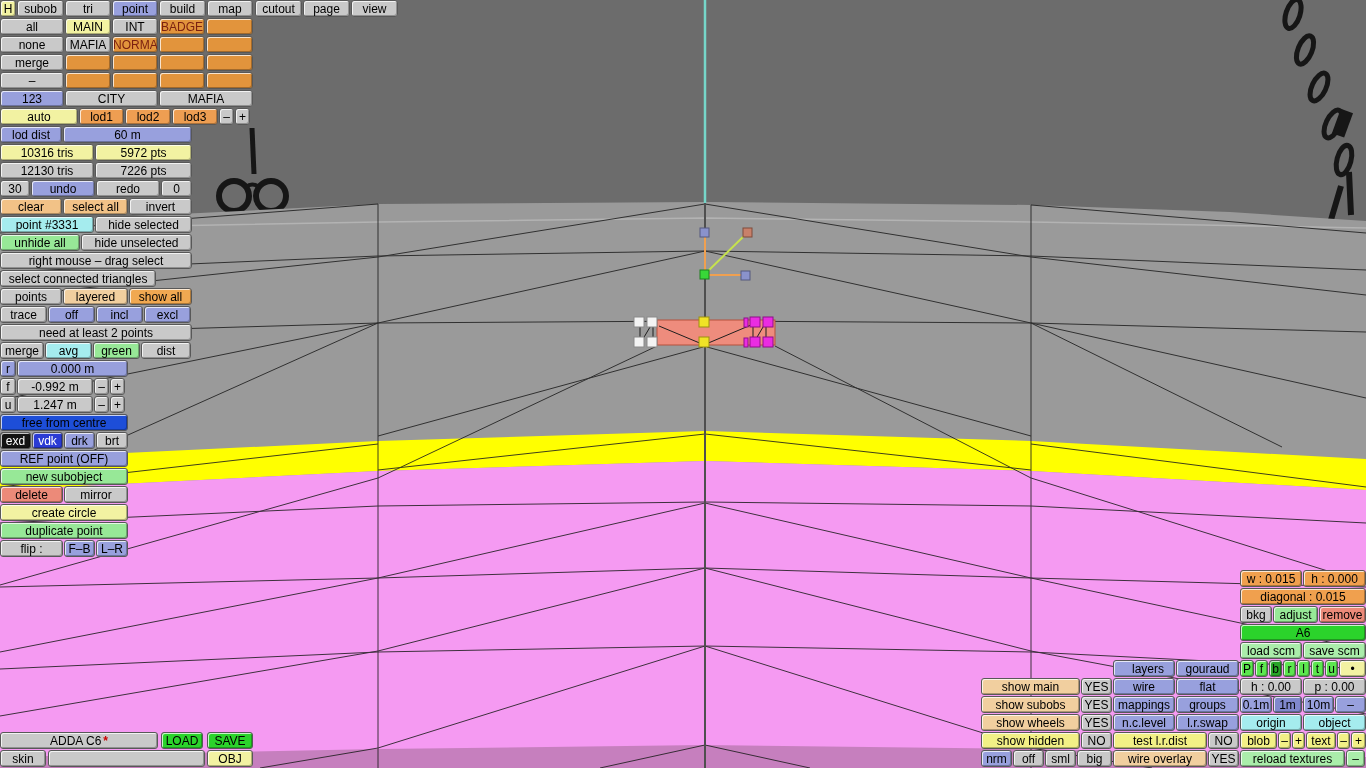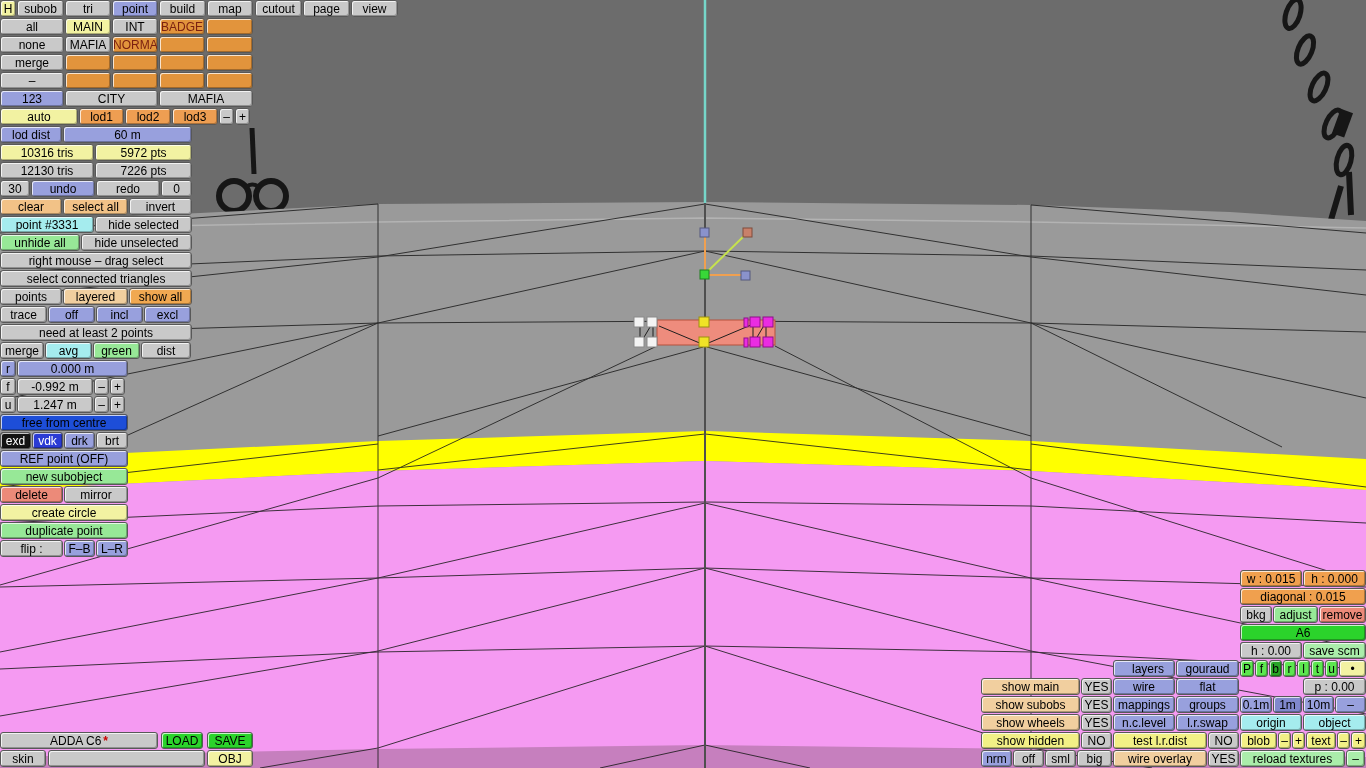--- a/index.html
+++ b/index.html
@@ -155,21 +155,21 @@
       <div class="btn" style="left: 96px; top: 180px; width: 64px; background: rgb(201, 201, 201);">redo</div>
       <div class="btn" style="left: 161px; top: 180px; width: 31px; background: rgb(201, 201, 201);">0</div>
       <div class="btn" style="left: 0px; top: 198px; width: 62px; background: rgb(242, 194, 135);">clear</div>
       <div class="btn" style="left: 63px; top: 198px; width: 65px; background: rgb(242, 194, 135);">select all</div>
       <div class="btn" style="left: 129px; top: 198px; width: 63px; background: rgb(201, 201, 201);">invert</div>
       <div class="btn" style="left: 0px; top: 216px; width: 94px; background: rgb(165, 236, 238);">point #3331</div>
       <div class="btn" style="left: 95px; top: 216px; width: 97px; background: rgb(201, 201, 201);">hide selected</div>
       <div class="btn" style="left: 0px; top: 234px; width: 80px; background: rgb(151, 232, 151);">unhide all</div>
       <div class="btn" style="left: 81px; top: 234px; width: 111px; background: rgb(201, 201, 201);">hide unselected</div>
       <div class="btn" style="left: 0px; top: 252px; width: 192px; background: rgb(201, 201, 201);">right mouse – drag select</div>
-      <div class="btn" style="left: 0px; top: 270px; width: 192px; background: rgb(201, 201, 201);">select connected triangles</div>
+      <div class="btn" style="left: 0px; top: 270px; width: 156px; background: rgb(201, 201, 201);">select connected triangles</div>
       <div class="btn" style="left: 0px; top: 288px; width: 62px; background: rgb(201, 201, 201);">points</div>
       <div class="btn" style="left: 63px; top: 288px; width: 65px; background: rgb(241, 207, 159);">layered</div>
       <div class="btn" style="left: 129px; top: 288px; width: 63px; background: rgb(240, 168, 81);">show all</div>
       <div class="btn" style="left: 0px; top: 306px; width: 47px; background: rgb(201, 201, 201);">trace</div>
       <div class="btn" style="left: 48px; top: 306px; width: 47px; background: rgb(152, 160, 221);">off</div>
       <div class="btn" style="left: 96px; top: 306px; width: 47px; background: rgb(152, 160, 221);">incl</div>
       <div class="btn" style="left: 144px; top: 306px; width: 47px; background: rgb(152, 160, 221);">excl</div>
       <div class="btn" style="left: 0px; top: 324px; width: 192px; background: rgb(201, 201, 201);">need at least 2 points</div>
       <div class="btn" style="left: 0px; top: 342px; width: 44px; background: rgb(201, 201, 201);">merge</div>
       <div class="btn" style="left: 45px; top: 342px; width: 47px; background: rgb(165, 236, 238);">avg</div>
@@ -221,21 +221,21 @@
       <div class="btn" style="left: 1269px; top: 660px; width: 13px; background: rgb(39, 165, 39);">b</div>
       <div class="btn" style="left: 1283px; top: 660px; width: 13px; background: rgb(92, 230, 79);">r</div>
       <div class="btn" style="left: 1297px; top: 660px; width: 13px; background: rgb(92, 230, 79);">l</div>
       <div class="btn" style="left: 1311px; top: 660px; width: 13px; background: rgb(92, 230, 79);">t</div>
       <div class="btn" style="left: 1325px; top: 660px; width: 13px; background: rgb(92, 230, 79);">u</div>
       <div class="btn" style="left: 1339px; top: 660px; width: 27px; background: rgb(242, 242, 162);">•</div>
       <div class="btn" style="left: 981px; top: 678px; width: 99px; background: rgb(241, 207, 159);">show main</div>
       <div class="btn" style="left: 1081px; top: 678px; width: 31px; background: rgb(201, 201, 201);">YES</div>
       <div class="btn" style="left: 1113px; top: 678px; width: 62px; background: rgb(152, 160, 221);">wire</div>
       <div class="btn" style="left: 1176px; top: 678px; width: 63px; background: rgb(152, 160, 221);">flat</div>
-      <div class="btn" style="left: 1240px; top: 642px; width: 62px; background: rgb(201, 201, 201);">h : 0.00</div>
+      <div class="btn" style="left: 1240px; top: 678px; width: 62px; background: rgb(201, 201, 201);">h : 0.00</div>
       <div class="btn" style="left: 1303px; top: 678px; width: 63px; background: rgb(201, 201, 201);">p : 0.00</div>
       <div class="btn" style="left: 981px; top: 696px; width: 99px; background: rgb(241, 207, 159);">show subobs</div>
       <div class="btn" style="left: 1081px; top: 696px; width: 31px; background: rgb(201, 201, 201);">YES</div>
       <div class="btn" style="left: 1113px; top: 696px; width: 62px; background: rgb(152, 160, 221);">mappings</div>
       <div class="btn" style="left: 1176px; top: 696px; width: 63px; background: rgb(152, 160, 221);">groups</div>
       <div class="btn" style="left: 1240px; top: 696px; width: 32px; background: rgb(152, 160, 221);">0.1m</div>
       <div class="btn" style="left: 1273px; top: 696px; width: 29px; background: rgb(128, 136, 204);">1m</div>
       <div class="btn" style="left: 1303px; top: 696px; width: 31px; background: rgb(152, 160, 221);">10m</div>
       <div class="btn" style="left: 1335px; top: 696px; width: 31px; background: rgb(152, 160, 221);">–</div>
       <div class="btn" style="left: 981px; top: 714px; width: 99px; background: rgb(241, 207, 159);">show wheels</div>

